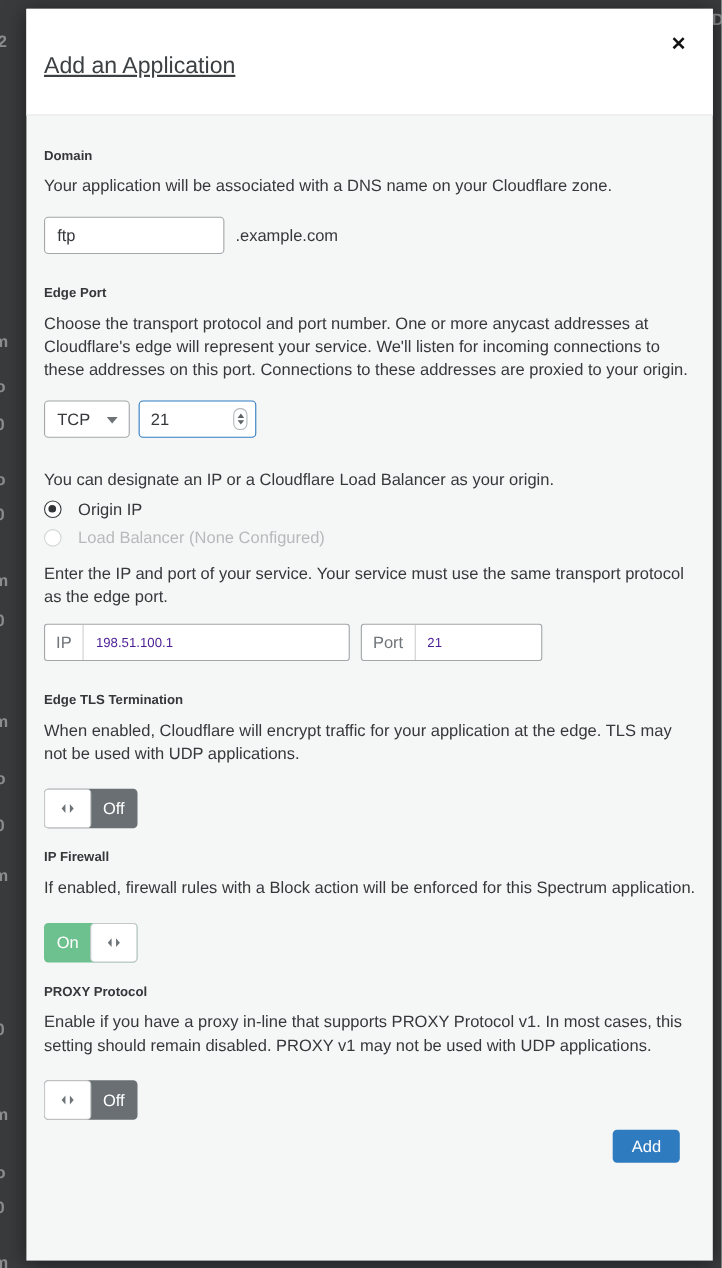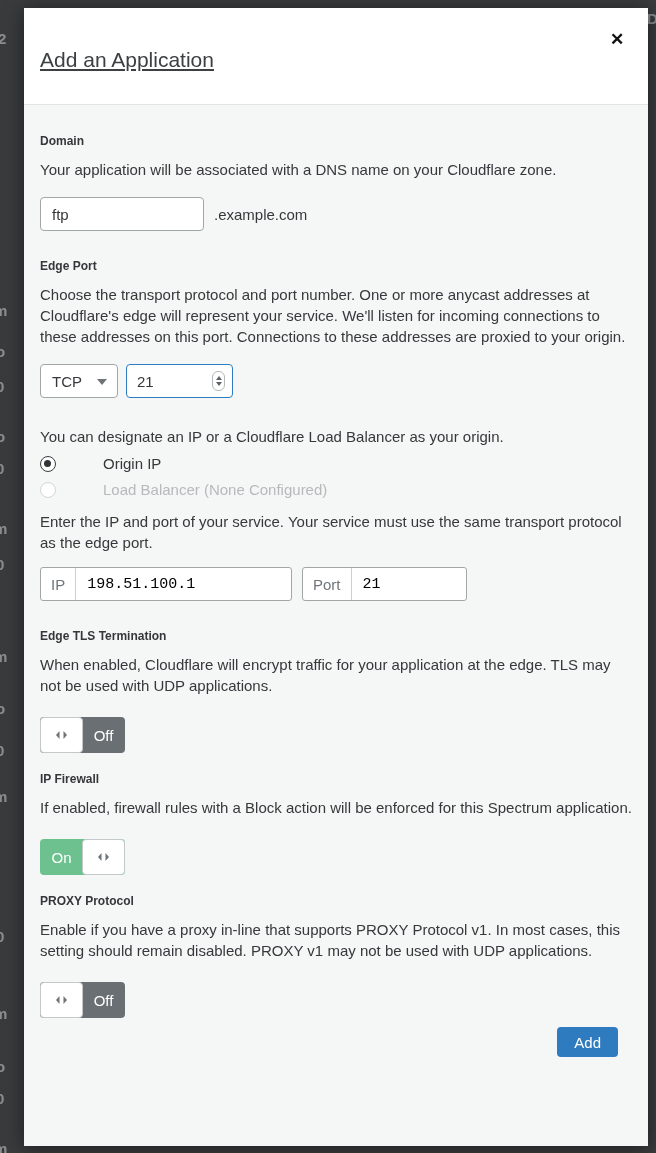--- a/index.html
+++ b/index.html
@@ -106,21 +106,21 @@
     width:0; height:0;
     border-left:3px solid transparent; border-right:3px solid transparent;
     border-bottom:4px solid #5d6265;
   }
   .spin-down {
     width:0; height:0;
     border-left:3px solid transparent; border-right:3px solid transparent;
     border-top:4px solid #5d6265;
   }
 
-  .radio-row { display:flex; align-items:flex-end; margin-bottom:9px; cursor:pointer;gap:32px; }
+  .radio-row { display:flex; align-items:flex-start; margin-bottom:9px; cursor:pointer; }
   .radio {
     width:16px; height:16px;
     border-radius:50%;
     border:1.5px solid #3a3d40;
     background:#fff;
     position:relative;
     flex:none;
   }
   .radio.checked::after {
     content:"";
@@ -146,27 +146,27 @@
   .prefix-input .prefix {
     display:flex; align-items:center;
     padding:0 10px;
     color:#70757a;
     font-size:15px;
     border-right:1px solid #cfcfcf;
     flex:none;
   }
   .prefix-input input {
     border:none; outline:none;
-    font-size:15px; color:#000000;
+    font-size:12px; color:#4c1d95;
     padding:0 11px;
-    font-family:Liberation Mono, monospace;
+    font-family:Liberation Sans, sans-serif;
     width:100%;
     background:transparent;
   }
-  .ip-group { width:252px; margin-right:10px; }
+  .ip-group { width:278px; margin-right:10px; }
   .port-group { width:165px; }
 
   .toggle {
     position:relative;
     width:85px; height:36px;
     border-radius:4px;
     cursor:pointer;
   }
   .toggle .track {
     position:absolute; inset:0;

